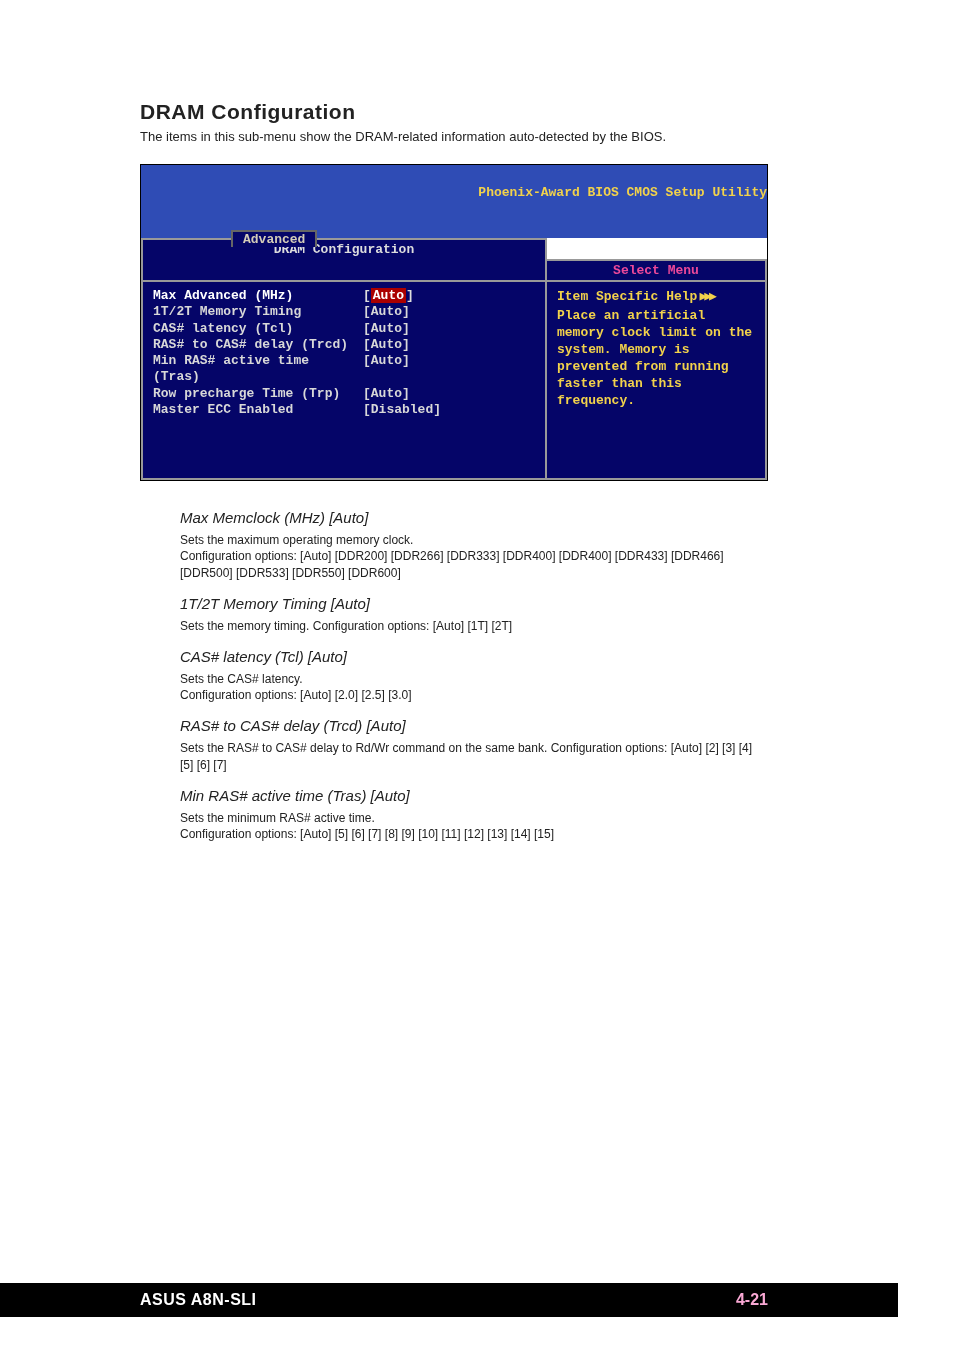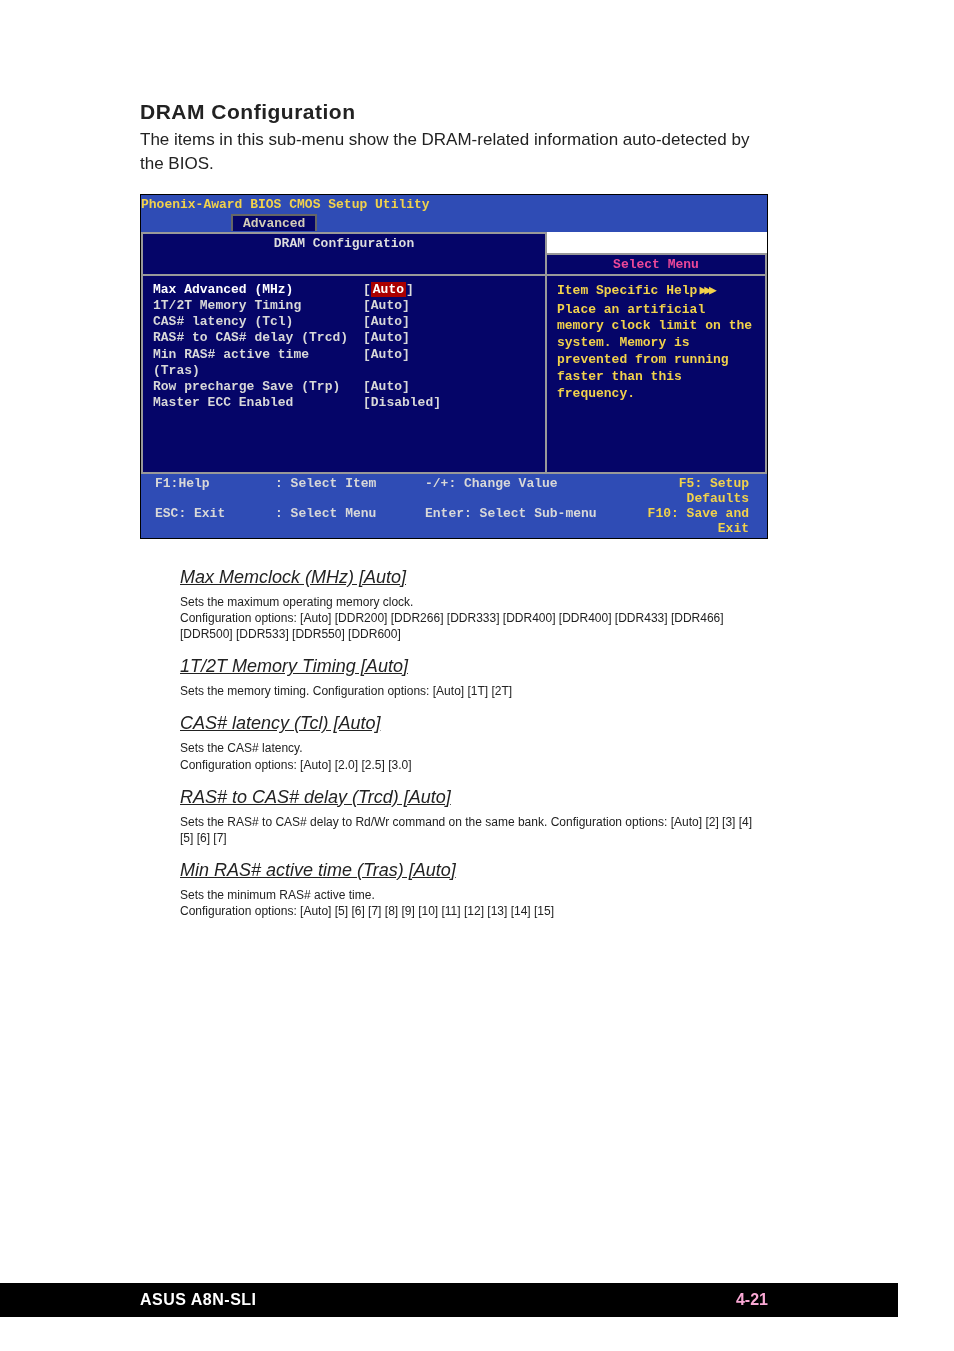--- a/index.html
+++ b/index.html
@@ -16,49 +16,49 @@
     padding: 100px 130px 0 140px;
     position: relative;
   }
   .section-heading {
     font-weight: bold;
     font-size: 21px;
     margin-bottom: 4px;
     letter-spacing: 0.5px;
   }
   .section-intro {
-    font-size: 17px;
+    font-size: 13px;
     line-height: 1.4;
     margin-bottom: 18px;
   }
 
   
   .bios {
     border: 1px solid #000;
     font-family: "Courier New", monospace;
     font-size: 13px;
     font-weight: bold;
     color: #d8d8d8;
     margin-bottom: 28px;
   }
   .bios-title {
     background: #2f4cb5;
     color: #f2d24b;
-    text-align: left;
-    padding: 2px 0;
+    text-align: right;
+    padding: 20px 0;
   }
   .bios-tabrow {
     background: #2f4cb5;
     height: 18px;
     position: relative;
   }
   .bios-tab-active {
     position: absolute;
     left: 90px;
-    top: 0;
+    top: 10px;
     background: #050568;
     border-top: 2px solid #666;
     border-left: 2px solid #666;
     border-right: 2px solid #666;
     color: #d4ccb8;
     padding: 0 10px;
   }
   .bios-grid {
     display: grid;
     grid-template-columns: 1fr 220px;
@@ -112,22 +112,21 @@
     column-gap: 0;
     row-gap: 0;
   }
   .bios-footer span { color: #d8d8d8; }
   .bios-footer .yel { color: #f2d24b; text-align: right; padding-right: 10px; }
   .bios-footer .row2 { grid-row: 2; }
 
   
   .opt-title {
     font-style: italic;
-    font-size: 18px;
-    text-decoration: underline;
+    font-size: 15px;
     margin-top: 14px;
     margin-bottom: 6px;
     padding-left: 40px;
   }
   .opt-desc {
     font-size: 12px;
     line-height: 1.35;
     margin-bottom: 6px;
     padding-left: 40px;
   }
@@ -189,48 +188,38 @@
           </div>
           <div class="bios-row">
             <span class="lk">RAS# to CAS# delay (Trcd)</span>
             <span class="lv">[Auto]</span>
           </div>
           <div class="bios-row">
             <span class="lk">Min RAS# active time (Tras)</span>
             <span class="lv">[Auto]</span>
           </div>
           <div class="bios-row">
-            <span class="lk">Row precharge Save (Trp)</span>
+            <span class="lk">Row precharge Time (Trp)</span>
             <span class="lv">[Auto]</span>
           </div>
           <div class="bios-row">
             <span class="lk">Master ECC Enabled</span>
             <span class="lv">[Disabled]</span>
           </div>
         </div>
 
       <div class="bios-body-right">
         <div class="help-title">
           <span>Item Specific Help</span>
           <span class="arrow">▶▶▶</span>
         </div>
         <div class="help-body">Place an artificial memory clock limit on the system. Memory is prevented from running faster than this frequency.</div>
       </div>
     </div>
 
-    <div class="bios-footer">
-      <span>F1:Help</span>
-      <span>: Select Item</span>
-      <span>-/+: Change Value</span>
-      <span class="yel">F5: Setup Defaults</span>
-      <span class="row2">ESC: Exit</span>
-      <span class="row2">: Select Menu</span>
-      <span class="row2">Enter: Select Sub-menu</span>
-      <span class="row2 yel">F10: Save and Exit</span>
-    </div>
   </div>
 
   <div id="options-block">
       <div class="opt-title">Max Memclock (MHz) [Auto]</div>
       <div class="opt-desc">Sets the maximum operating memory clock.<br>Configuration options: [Auto] [DDR200] [DDR266] [DDR333] [DDR400] [DDR400] [DDR433] [DDR466] [DDR500] [DDR533] [DDR550] [DDR600]</div>
       <div class="opt-title">1T/2T Memory Timing [Auto]</div>
       <div class="opt-desc">Sets the memory timing. Configuration options: [Auto] [1T] [2T]</div>
       <div class="opt-title">CAS# latency (Tcl) [Auto]</div>
       <div class="opt-desc">Sets the CAS# latency.<br>Configuration options: [Auto] [2.0] [2.5] [3.0]</div>
       <div class="opt-title">RAS# to CAS# delay (Trcd) [Auto]</div>

